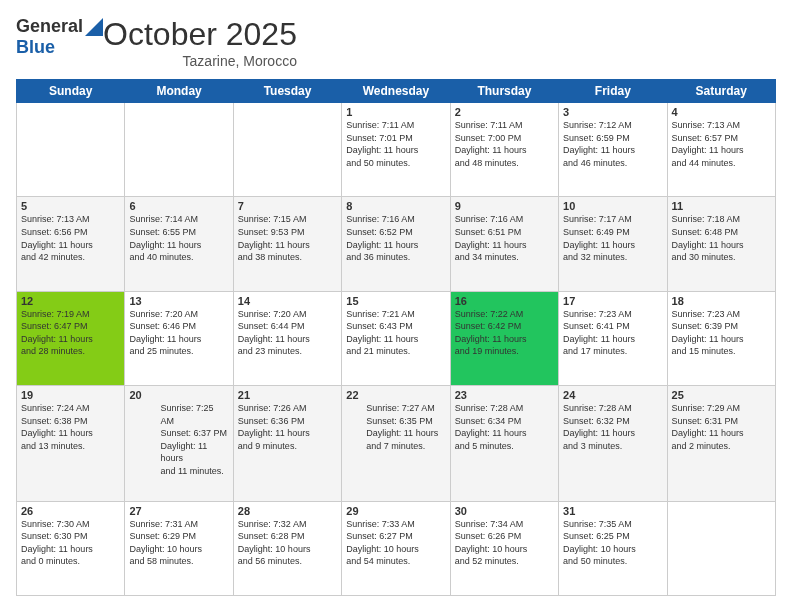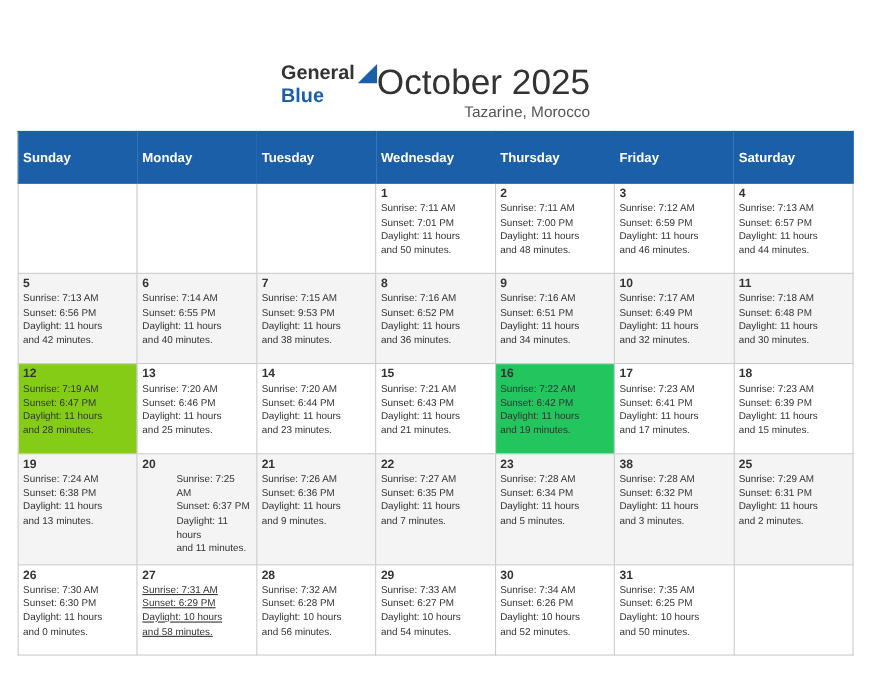--- a/index.html
+++ b/index.html
@@ -12,24 +12,23 @@
     }
     .page {
       width: 792px;
       height: 612px;
       padding: 16px;
       display: flex;
       flex-direction: column;
     }
     .header {
       display: flex;
-      justify-content: center;
+      justify-content: flex-start;
       align-items: flex-start;
       margin-bottom: 10px;
-      margin-top: 40px;
     }
     .logo {
       display: flex;
       align-items: center;
     }
     .logo-general { color: #333; }
     .logo-blue { color: #1a5fa8; }
     .title-block {
       text-align: right;
     }
@@ -47,22 +46,22 @@
       border: 1px solid #ccc;
       border-collapse: collapse;
       width: 100%;
       table-layout: fixed;
     }
     .calendar th {
       background: #1a5fa8;
       color: #fff;
       font-size: 12px;
       font-weight: bold;
-      padding: 16px 4px;
-      text-align: left;
+      padding: 4px 4px;
+      text-align: center;
       border: 1px solid #1a5fa8;
     }
     .calendar td {
       border: 1px solid #ccc;
       vertical-align: top;
       padding: 3px 4px;
       font-size: 9.5px;
       color: #333;
       height: 78px;
     }
@@ -272,34 +271,34 @@
           </td>
           <td style="background: rgb(244, 244, 244);">
             <span class="day-num">21</span>
             <div class="day-info" style="white-space: pre-line;">Sunrise: 7:26 AM
 Sunset: 6:36 PM
 Daylight: 11 hours
 and 9 minutes.</div>
           </td>
           <td style="background: rgb(244, 244, 244);">
             <span class="day-num">22</span>
-            <div class="day-info" style="white-space: pre-line;">Sunrise: 7:27 AM
+            <div class="day-info" style="white-space: pre-line; margin-left: 20px;">Sunrise: 7:27 AM
 Sunset: 6:35 PM
 Daylight: 11 hours
 and 7 minutes.</div>
           </td>
           <td style="background: rgb(244, 244, 244);">
             <span class="day-num">23</span>
             <div class="day-info" style="white-space: pre-line;">Sunrise: 7:28 AM
 Sunset: 6:34 PM
 Daylight: 11 hours
 and 5 minutes.</div>
           </td>
           <td style="background: rgb(244, 244, 244);">
-            <span class="day-num">38</span>
+            <span class="day-num">24</span>
             <div class="day-info" style="white-space: pre-line;">Sunrise: 7:28 AM
 Sunset: 6:32 PM
 Daylight: 11 hours
 and 3 minutes.</div>
           </td>
           <td style="background: rgb(244, 244, 244);">
             <span class="day-num">25</span>
             <div class="day-info" style="white-space: pre-line;">Sunrise: 7:29 AM
 Sunset: 6:31 PM
 Daylight: 11 hours
@@ -309,21 +308,21 @@
         <tr>
           <td style="background: rgb(255, 255, 255);">
             <span class="day-num">26</span>
             <div class="day-info" style="white-space: pre-line;">Sunrise: 7:30 AM
 Sunset: 6:30 PM
 Daylight: 11 hours
 and 0 minutes.</div>
           </td>
           <td style="background: rgb(255, 255, 255);">
             <span class="day-num">27</span>
-            <div class="day-info" style="white-space: pre-line; text-decoration: underline;">Sunrise: 7:31 AM
+            <div class="day-info" style="white-space: pre-line;">Sunrise: 7:31 AM
 Sunset: 6:29 PM
 Daylight: 10 hours
 and 58 minutes.</div>
           </td>
           <td style="background: rgb(255, 255, 255);">
             <span class="day-num">28</span>
             <div class="day-info" style="white-space: pre-line;">Sunrise: 7:32 AM
 Sunset: 6:28 PM
 Daylight: 10 hours
 and 56 minutes.</div>

